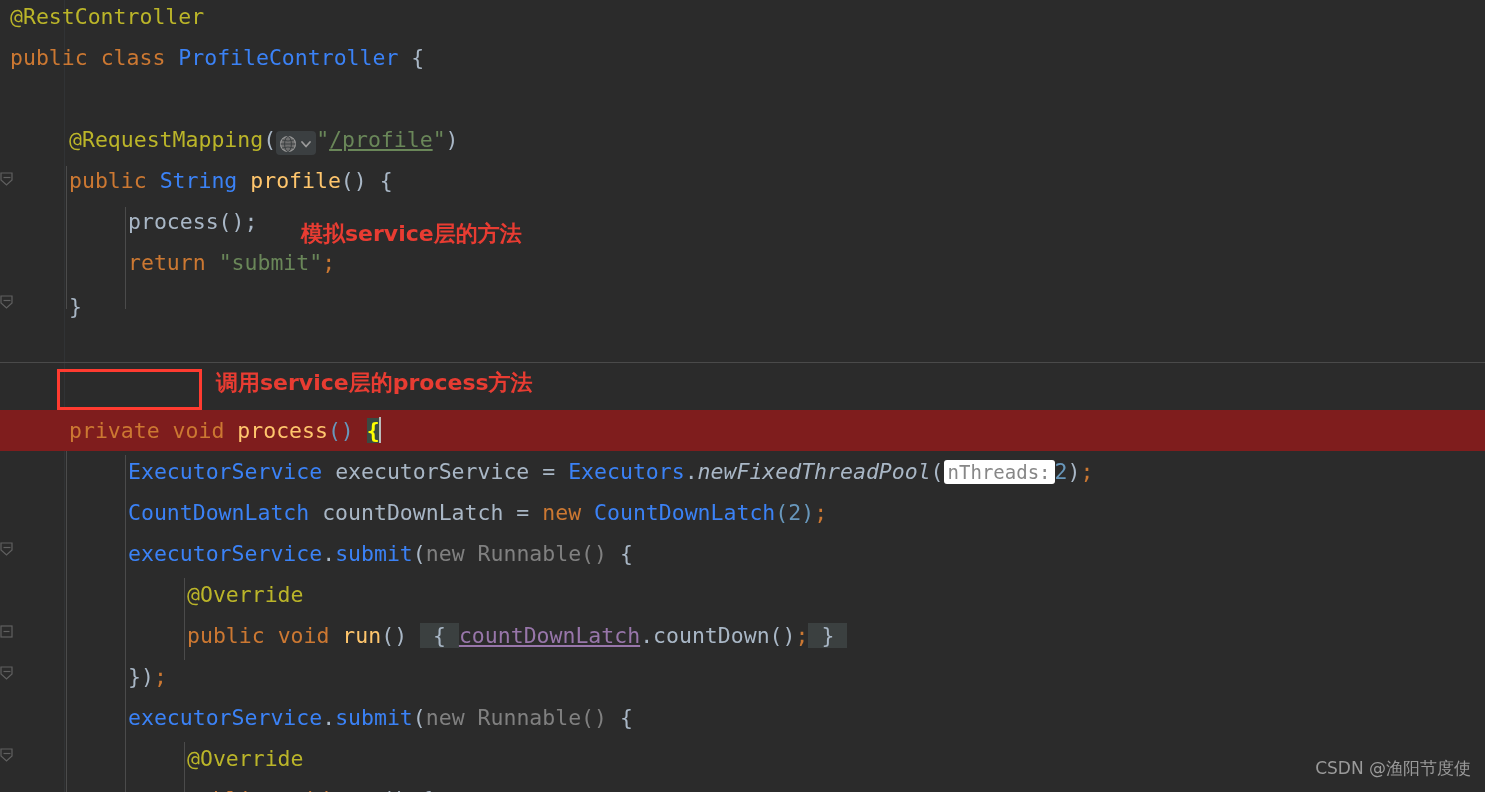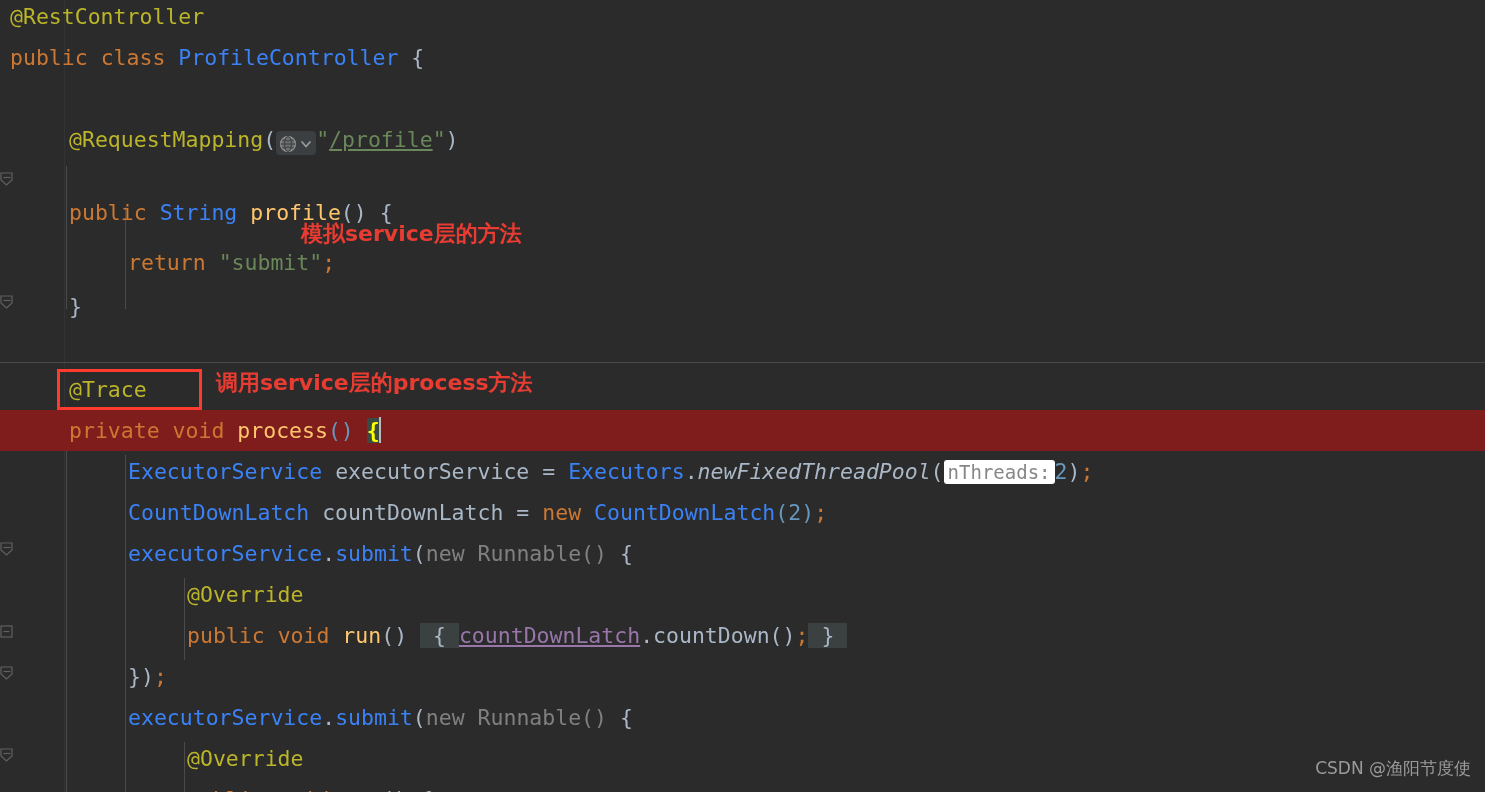--- a/index.html
+++ b/index.html
@@ -228,35 +228,35 @@
             <circle cx="10" cy="10" r="7.5" fill="#6e6e6e" stroke="#9a9a9a" stroke-width="1.1"></circle>
             <ellipse cx="10" cy="10" rx="3.4" ry="7.5" fill="none" stroke="#3b3f41" stroke-width="1"></ellipse>
             <path d="M2.5 10 h15" stroke="#3b3f41" stroke-width="1"></path>
             <path d="M4 6 q6 2 12 0" stroke="#3b3f41" stroke-width="0.9" fill="none"></path>
             <path d="M4 14 q6 -2 12 0" stroke="#3b3f41" stroke-width="0.9" fill="none"></path>
           </svg><svg width="16" height="20" viewBox="0 0 16 20">
             <path d="M4 8 L8 12.5 L12 8" fill="none" stroke="#9a9a9a" stroke-width="1.8" stroke-linecap="round" stroke-linejoin="round"></path>
           </svg></span><span class="str">"</span><span class="urlstr">/profile</span><span class="str">"</span><span class="punct">)</span></div>
 
     
-    <div class="line" style="top:160px; padding-left:69px;margin-top:32px;"><span class="kw">public</span><span class="plain"> </span><span class="cls">String</span><span class="plain"> </span><span class="mth">profile</span><span class="punct">(</span><span class="punct">)</span><span class="plain"> </span><span class="punct">{</span></div>
-
-    
+    <div class="line" style="top:160px; padding-left:69px;"><span class="kw">public</span><span class="plain"> </span><span class="cls">String</span><span class="plain"> </span><span class="mth">profile</span><span class="punct">(</span><span class="punct">)</span><span class="plain"> </span><span class="punct">{</span></div>
+
+    
+    <div class="line" style="top:201px; padding-left:128px;"><span class="plain">process();</span></div>
 
     
     <div class="line" style="top:242px; padding-left:128px;"><span class="kw">return</span><span class="plain"> </span><span class="str">"</span><span class="str">submit</span><span class="str">"</span><span class="semi">;</span></div>
 
     
     <div class="line" style="top:286px; padding-left:69px;"><span class="punct">}</span></div>
 
     
     <div class="line" style="top:327px"></div>
 
     
-    <div class="line" style="top:369px; padding-left:69px;"><span class="annot">@Trace</span></div>
 
     
     <div class="line current" style="top:410px; padding-left:69px;"><span class="kw">private</span><span class="plain"> </span><span class="kw">void</span><span class="plain"> </span><span class="mth">process</span><span class="num">(</span><span class="num">)</span><span class="plain"> </span><span class="brace-caret">{</span><span class="caret"></span></div>
 
     
     <div class="line" style="top:451px; padding-left:128px;"><span class="cls">ExecutorService</span><span class="plain"> </span><span class="plain">executorService</span><span class="plain"> </span><span class="plain">=</span><span class="plain"> </span><span class="cls">Executors</span><span class="plain">.</span><span class="static-i">newFixedThreadPool</span><span class="punct">(</span><span class="param-hint">nThreads:</span><span class="num">2</span><span class="punct">)</span><span class="semi">;</span></div>
 
     
     <div class="line" style="top:492px; padding-left:128px;"><span class="cls">CountDownLatch</span><span class="plain"> </span><span class="plain">countDownLatch</span><span class="plain"> </span><span class="plain">=</span><span class="plain"> </span><span class="kw">new</span><span class="plain"> </span><span class="cls">CountDownLatch</span><span class="num">(</span><span class="num">2</span><span class="num">)</span><span class="semi">;</span></div>
 

